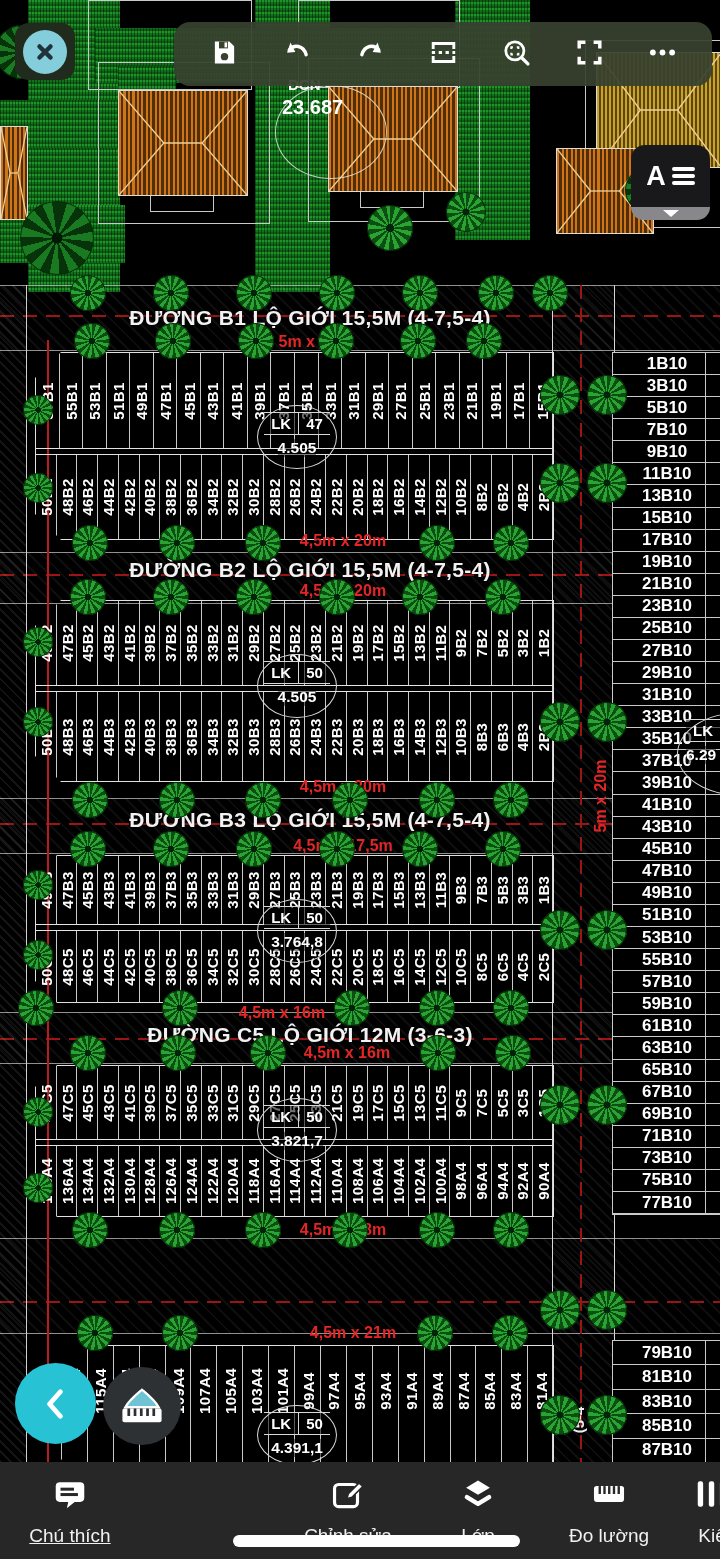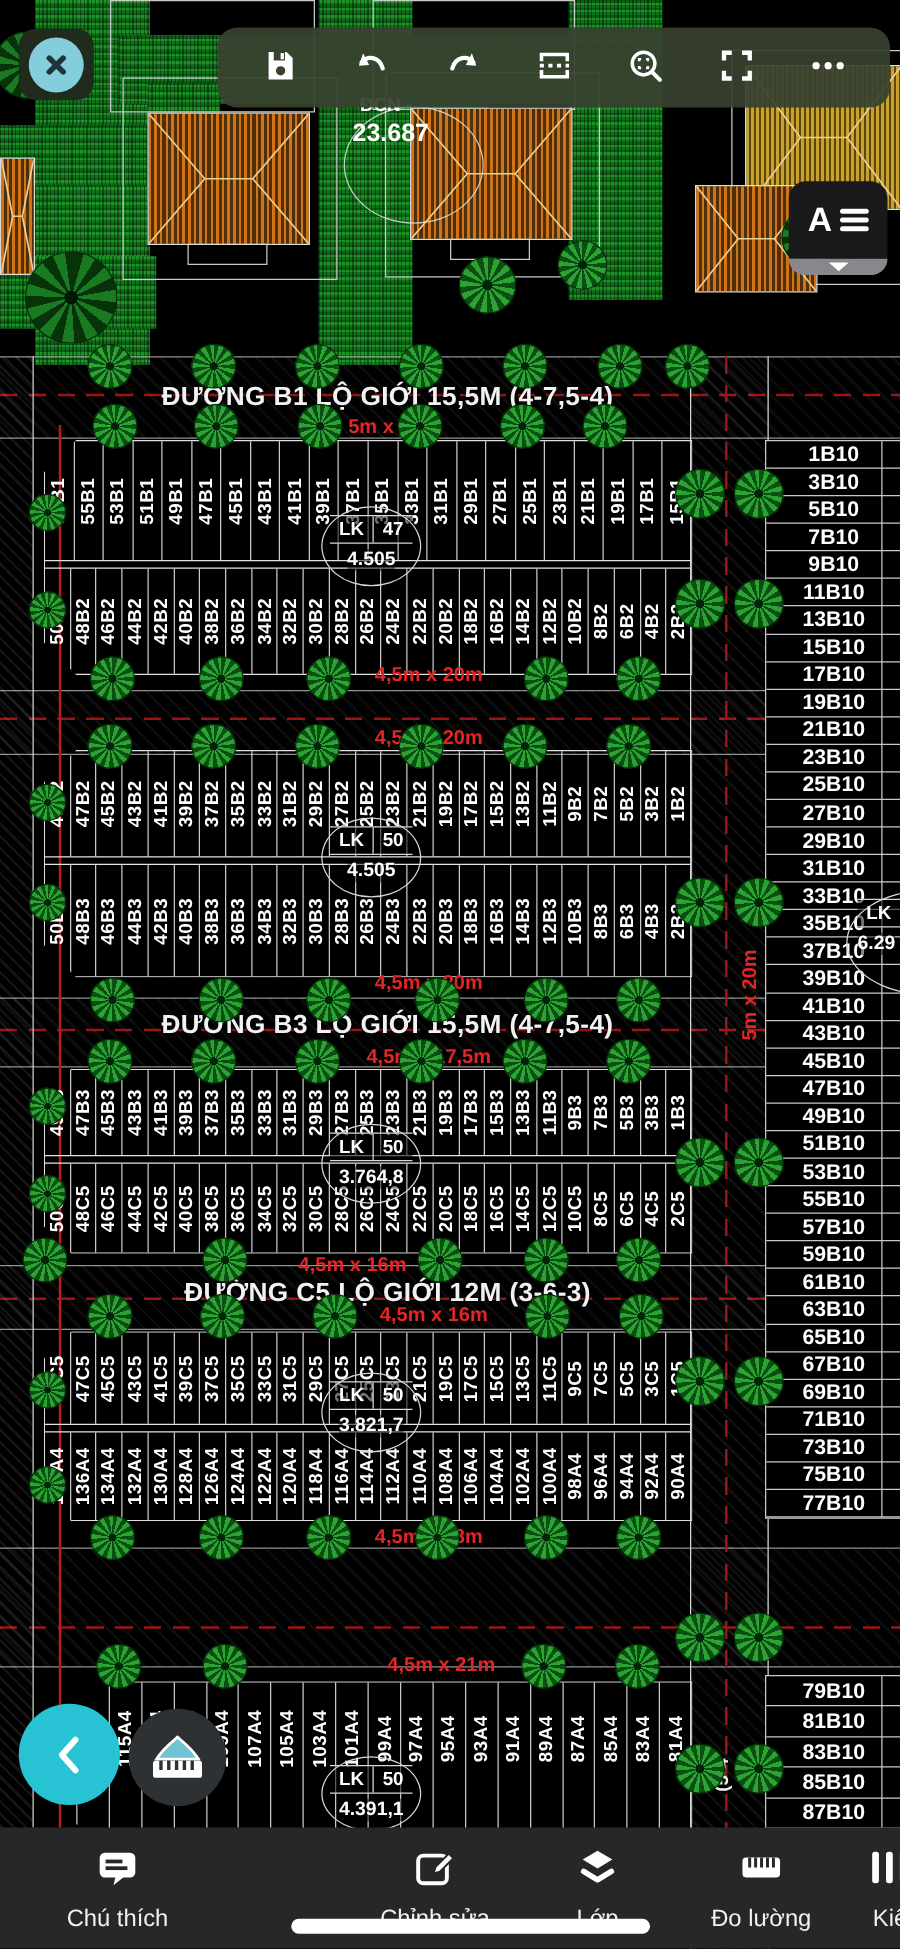--- a/index.html
+++ b/index.html
@@ -959,20 +959,21 @@
     <div class="rcol" id="rcol-lower" style="top:1340px;height:122px;border-bottom:none">
       <div class="inner-line"></div>
     <div class="crow">79B10</div>
         <div class="crow">81B10</div>
         <div class="crow">83B10</div>
         <div class="crow">85B10</div>
         <div class="crow">87B10</div>
       </div>
 
     <span class="street-name" style="left:310px;top:318px">ĐƯỜNG B1 LỘ GIỚI 15,5M (4-7,5-4)</span>
+    <span class="street-name" style="left:310px;top:570px">ĐƯỜNG B2 LỘ GIỚI 15,5M (4-7,5-4)</span>
     <span class="street-name" style="left:310px;top:820px">ĐƯỜNG B3 LỘ GIỚI 15,5M (4-7,5-4)</span>
     <span class="street-name" style="left:310px;top:1035px">ĐƯỜNG C5 LỘ GIỚI 12M (3-6-3)</span>
 
     <span class="dim" style="left:315px;top:342px">5m x 20m</span>
     <span class="dim" style="left:343px;top:541px">4,5m x 20m</span>
     <span class="dim" style="left:343px;top:591px">4,5m x 20m</span>
     <span class="dim" style="left:343px;top:787px">4,5m x 20m</span>
     <span class="dim" style="left:343px;top:846px">4,5m x 17,5m</span>
     <span class="dim" style="left:282px;top:1013px">4,5m x 16m</span>
     <span class="dim" style="left:347px;top:1053px">4,5m x 16m</span>
@@ -1153,21 +1154,21 @@
           <rect x="5" y="13.2" width="1.3" height="3.6"></rect>
           <rect x="8" y="13.2" width="1.3" height="3.6"></rect>
           <rect x="11" y="13.2" width="1.3" height="3.6"></rect>
           <rect x="14" y="13.2" width="1.3" height="3.6"></rect>
           <rect x="17" y="13.2" width="1.3" height="3.6"></rect>
         </g>
     </svg>
   </button>
 
   <div id="nav">
-      <button class="nav-item" style="left: 94px;">
+      <button class="nav-item" style="left: 70px; text-decoration: underline;">
         <span class="nicon">
           <svg viewBox="0 0 24 24">
             <rect x="3" y="4.5" width="18" height="12.5" rx="2.6" fill="#fff"></rect>
             <path d="M11 16.5 L10 21 L15.5 16.5 Z" fill="#fff"></path>
             <rect x="6" y="8" width="8.5" height="1.9" fill="#272727"></rect>
             <rect x="6" y="11.4" width="11" height="1.9" fill="#272727"></rect>
           </svg>
         </span>
                  <span class="under"></span>
                  <span class="nlabel">Chú thích</span>

